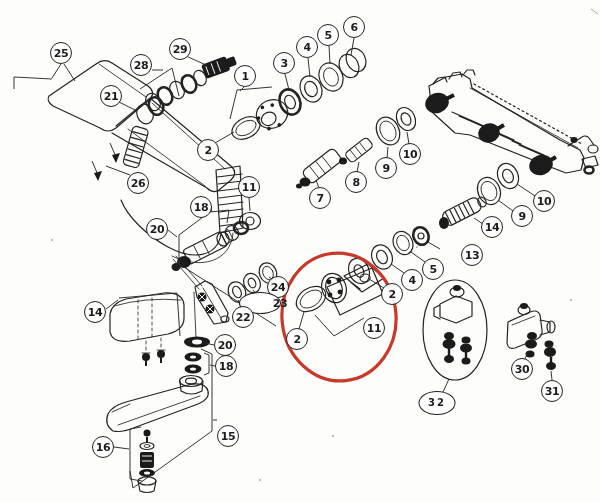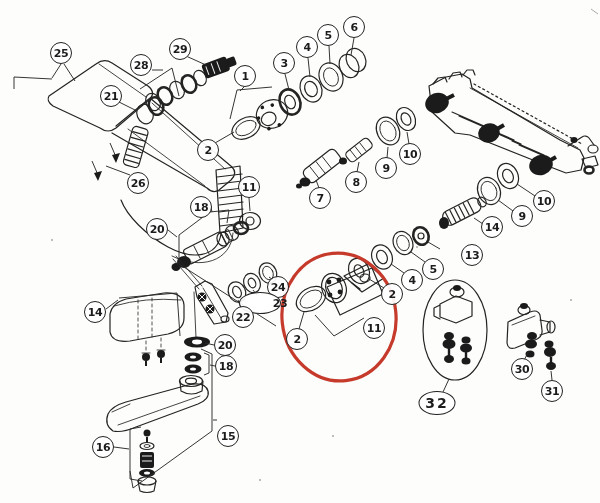--- a/index.html
+++ b/index.html
@@ -4,21 +4,21 @@
 <style>
   html,body{margin:0;padding:0;background:#fff;}
   .stage{position:relative;width:600px;height:503px;background:#fdfdfb;overflow:hidden;
          font-family:"DejaVu Sans",sans-serif;}
   .stage svg{position:absolute;left:0;top:0;}
   #callout-layer{position:absolute;left:0;top:0;width:600px;height:503px;}
   .callout{position:absolute;width:22px;height:22px;border:1.7px solid #232323;border-radius:50%;
            background:rgba(255,255,255,.93);display:flex;align-items:center;justify-content:center;
            font-weight:700;font-size:11px;line-height:1;color:#1c1c1c;letter-spacing:-.5px;
            transform:translate(-50%,-50%);box-sizing:border-box;}
-  .callout.oval{width:37px;height:24px;border-radius:50% / 50%;font-size:14px;letter-spacing:2px;}
+  .callout.oval{width:37px;height:24px;border-radius:50% / 50%;font-size:10px;letter-spacing:2px;}
   .ln{stroke:#242424;stroke-width:1.2;fill:none;stroke-linecap:round;stroke-linejoin:round;}
   .thin{stroke-width:.85;}
   .thick{stroke-width:2.6;}
   .leader{stroke:#2a2a2a;stroke-width:.95;fill:none;}
   .fillb{fill:#1b1b1b;stroke:none;}
   .dash{stroke-dasharray:3,3;stroke-width:.8;}
 </style>
 </head>
 <body>
 

